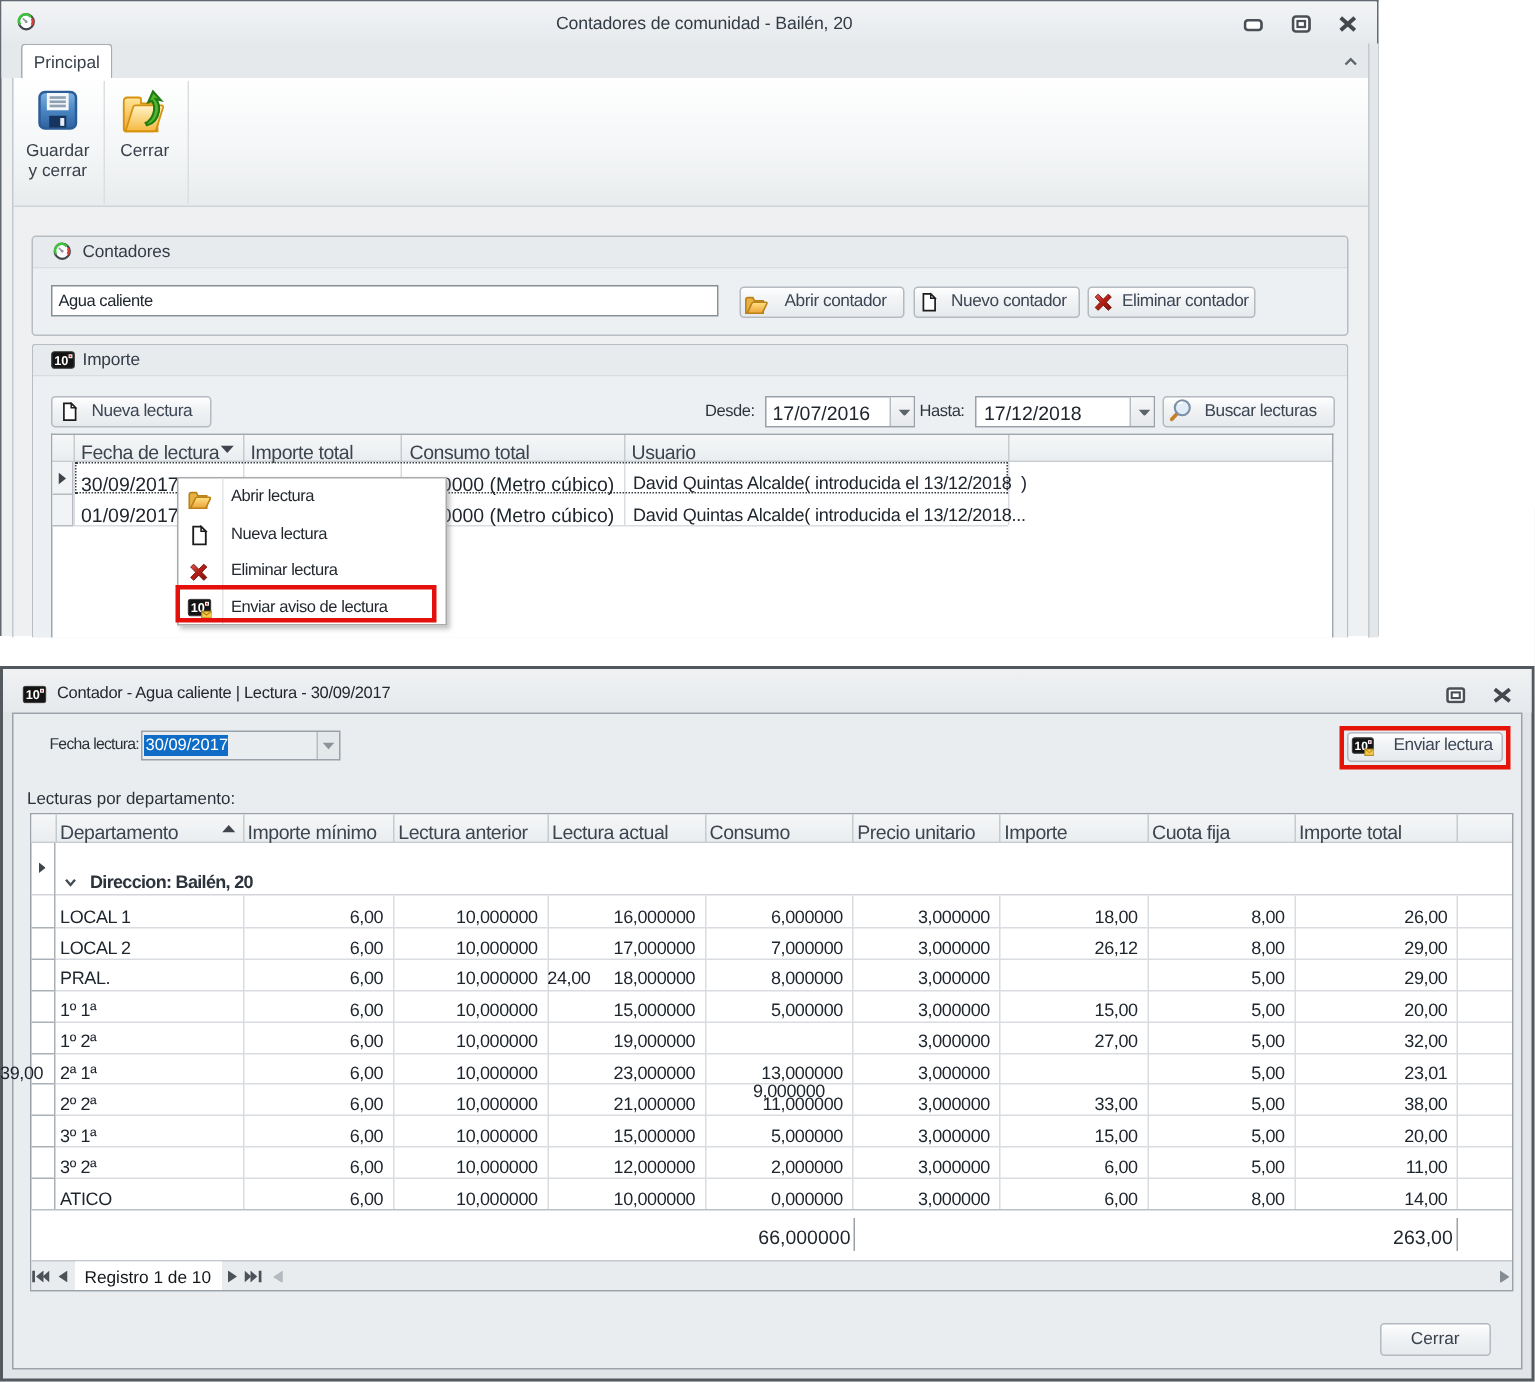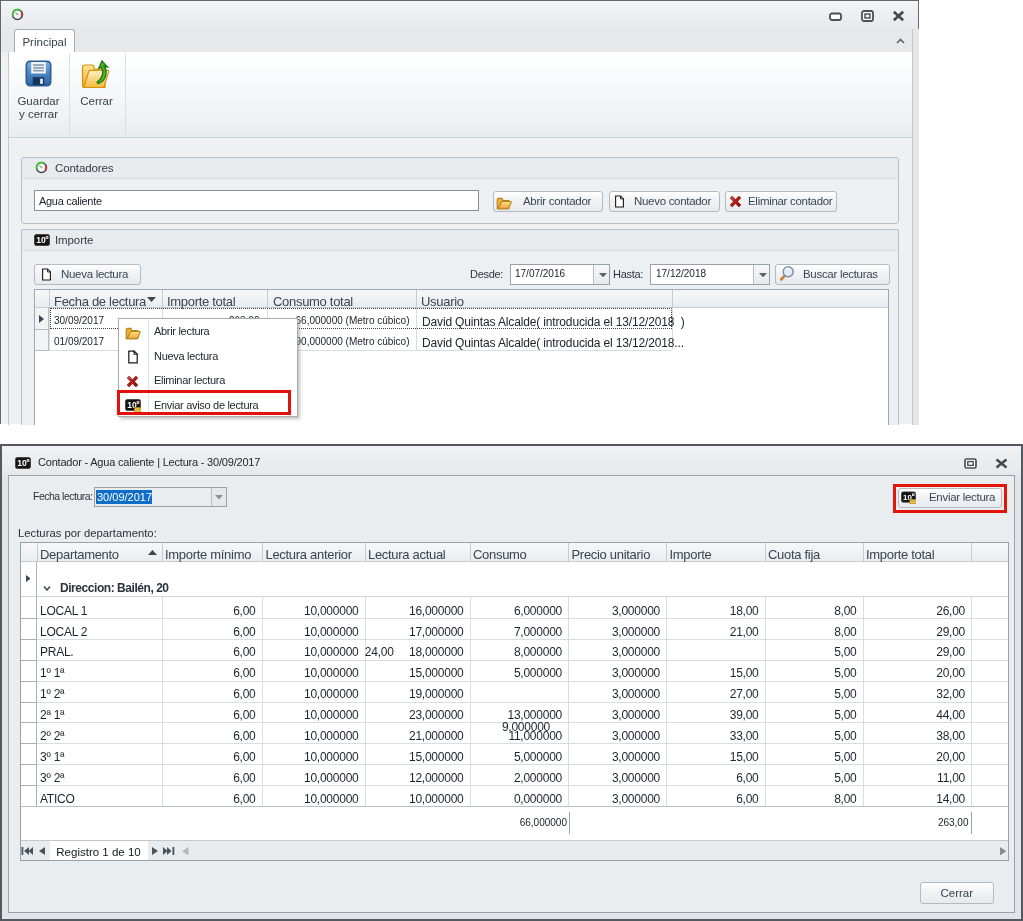--- a/index.html
+++ b/index.html
@@ -1,33 +1,34 @@
 <!DOCTYPE html>
 <html><head><meta charset="utf-8"><style>
 *{margin:0;padding:0;box-sizing:border-box}
 html,body{width:1023px;height:921px;background:#fff;font-family:"Liberation Sans",sans-serif;overflow:hidden}
 .ab{position:absolute}
 .btn{position:absolute;border:1px solid #b4bac0;border-radius:3px;background:linear-gradient(#fefefe,#f1f3f5 40%,#e7eaed);box-shadow:inset 0 1px 0 #fff;color:#3c4654;font-size:11.5px}
 .lbl{position:absolute;color:#2d343c;font-size:11px;letter-spacing:-0.3px;white-space:pre}
-.cell{position:absolute;color:#20262e;font-size:10px;white-space:pre}
+.cell{position:absolute;color:#20262e;font-size:13px;white-space:pre}
 .cell2{position:absolute;color:#1d242c;font-size:12px;letter-spacing:-0.25px;white-space:pre}
 .cellu{position:absolute;color:#20262e;font-size:12px;letter-spacing:-0.15px;white-space:pre}
 .hdr{position:absolute;color:#3c444e;font-size:13px;letter-spacing:-0.3px;white-space:pre}
 .vline{position:absolute;width:1px}
 .hline{position:absolute;height:1px}
 </style></head><body>
 <div class="ab" style="left:0;top:0;width:919px;height:424px;background:#eef0f2;border-left:1px solid #61686f;border-top:1px solid #61686f;border-right:2px solid #646b72">
 <div class="ab" style="left:0;top:0;width:917px;height:27px;background:linear-gradient(#f2f4f6,#e7eaed)"></div>
 <svg style="position:absolute;left:10px;top:7px" width="13" height="13" viewBox="0 0 16 16">
       <circle cx="8" cy="8" r="6.2" fill="#fbfdff" stroke="#43464b" stroke-width="1.8"></circle>
       <path d="M3.1 10.3 A5 5 0 1 1 11.7 4.1" fill="none" stroke="#3ec437" stroke-width="2"></path>
       <path d="M12.7 5.4 A5 5 0 0 1 12.5 10.6" fill="none" stroke="#e23b36" stroke-width="2"></path>
       <line x1="8.4" y1="8.4" x2="5.2" y2="5.3" stroke="#9aa0a8" stroke-width="1.5"></line>
       <circle cx="8" cy="8" r="1" fill="#8a9097"></circle>
     </svg>
+<div class="ab" style="left:0;top:7px;width:917px;text-align:center;font-size:11.8px;letter-spacing:-0.1px;color:#333b44"><span style="margin-left:20px">Contadores de comunidad - Bailén, 20</span></div>
 <svg style="position:absolute;left:828px;top:10px" width="13" height="11" viewBox="0 0 13 11">
       <rect x="1" y="2.5" width="11" height="6.5" rx="2" fill="#fff" stroke="#4a5056" stroke-width="1.8"></rect>
     </svg>
 <svg style="position:absolute;left:860px;top:9px" width="13" height="12" viewBox="0 0 13 12">
       <rect x="1" y="1" width="11" height="10" rx="2" fill="#fff" stroke="#4a5056" stroke-width="1.8"></rect>
       <rect x="4" y="4" width="5" height="4" fill="none" stroke="#4a5056" stroke-width="1.5"></rect>
     </svg>
 <svg style="position:absolute;left:891px;top:9px" width="13" height="12" viewBox="0 0 13 12">
       <path d="M1.8 1.8 L11.2 10.2 M11.2 1.8 L1.8 10.2" stroke="#43484e" stroke-width="2.6"></path>
     </svg>
@@ -339,21 +340,21 @@
 <div class="cell2" style="left:0;top:603.6px;width:660px;text-align:right">3,000000</div>
 <div class="cell2" style="left:0;top:603.6px;width:758.5px;text-align:right">18,00</div>
 <div class="cell2" style="left:0;top:603.6px;width:856.5px;text-align:right">8,00</div>
 <div class="cell2" style="left:0;top:603.6px;width:965px;text-align:right">26,00</div>
 <div class="cell2" style="left:40px;top:624.5px">LOCAL 2</div>
 <div class="cell2" style="left:0;top:624.5px;width:255.5px;text-align:right">6,00</div>
 <div class="cell2" style="left:0;top:624.5px;width:358.5px;text-align:right">10,000000</div>
 <div class="cell2" style="left:0;top:624.5px;width:463.5px;text-align:right">17,000000</div>
 <div class="cell2" style="left:0;top:624.5px;width:562px;text-align:right">7,000000</div>
 <div class="cell2" style="left:0;top:624.5px;width:660px;text-align:right">3,000000</div>
-<div class="cell2" style="left:0;top:624.5px;width:758.5px;text-align:right">21,00</div>
+<div class="cell2" style="left:0;top:624.5px;width:758.5px;text-align:right">26,12</div>
 <div class="cell2" style="left:0;top:624.5px;width:856.5px;text-align:right">8,00</div>
 <div class="cell2" style="left:0;top:624.5px;width:965px;text-align:right">29,00</div>
 <div class="cell2" style="left:40px;top:645.4px">PRAL.</div>
 <div class="cell2" style="left:0;top:645.4px;width:255.5px;text-align:right">6,00</div>
 <div class="cell2" style="left:0;top:645.4px;width:358.5px;text-align:right">10,000000</div>
 <div class="cell2" style="left:0;top:645.4px;width:463.5px;text-align:right">18,000000</div>
 <div class="cell2" style="left:0;top:645.4px;width:562px;text-align:right">8,000000</div>
 <div class="cell2" style="left:0;top:645.4px;width:660px;text-align:right">3,000000</div>
 <div class="cell2" style="left:0;top:645.4px;width:758.5px;text-align:center">24,00</div>
 <div class="cell2" style="left:0;top:645.4px;width:856.5px;text-align:right">5,00</div>
@@ -375,23 +376,23 @@
 <div class="cell2" style="left:0;top:687.2px;width:660px;text-align:right">3,000000</div>
 <div class="cell2" style="left:0;top:687.2px;width:758.5px;text-align:right">27,00</div>
 <div class="cell2" style="left:0;top:687.2px;width:856.5px;text-align:right">5,00</div>
 <div class="cell2" style="left:0;top:687.2px;width:965px;text-align:right">32,00</div>
 <div class="cell2" style="left:40px;top:708.1px">2ª 1ª</div>
 <div class="cell2" style="left:0;top:708.1px;width:255.5px;text-align:right">6,00</div>
 <div class="cell2" style="left:0;top:708.1px;width:358.5px;text-align:right">10,000000</div>
 <div class="cell2" style="left:0;top:708.1px;width:463.5px;text-align:right">23,000000</div>
 <div class="cell2" style="left:0;top:708.1px;width:562px;text-align:right">13,000000</div>
 <div class="cell2" style="left:0;top:708.1px;width:660px;text-align:right">3,000000</div>
-<div class="cell2" style="left:0;top:708.1px;width:758.5px;text-align:right">39,00</div>
+<div class="cell2" style="left:0;top:708.1px;width:758.5px;">39,00</div>
 <div class="cell2" style="left:0;top:708.1px;width:856.5px;text-align:right">5,00</div>
-<div class="cell2" style="left:0;top:708.1px;width:965px;text-align:right">44,00</div>
+<div class="cell2" style="left:0;top:708.1px;width:965px;text-align:right">23,01</div>
 <div class="cell2" style="left:40px;top:729.0px">2º 2ª</div>
 <div class="cell2" style="left:0;top:729.0px;width:255.5px;text-align:right">6,00</div>
 <div class="cell2" style="left:0;top:729.0px;width:358.5px;text-align:right">10,000000</div>
 <div class="cell2" style="left:0;top:729.0px;width:463.5px;text-align:right">21,000000</div>
 <div class="cell2" style="left:0;top:729.0px;width:562px;text-align:right">11,000000</div>
 <div class="cell2" style="left:0;top:729.0px;width:660px;text-align:right">3,000000</div>
 <div class="cell2" style="left:0;top:729.0px;width:758.5px;text-align:right">33,00</div>
 <div class="cell2" style="left:0;top:729.0px;width:856.5px;text-align:right">5,00</div>
 <div class="cell2" style="left:0;top:729.0px;width:965px;text-align:right">38,00</div>
 <div class="cell2" style="left:40px;top:749.9px">3º 1ª</div>

